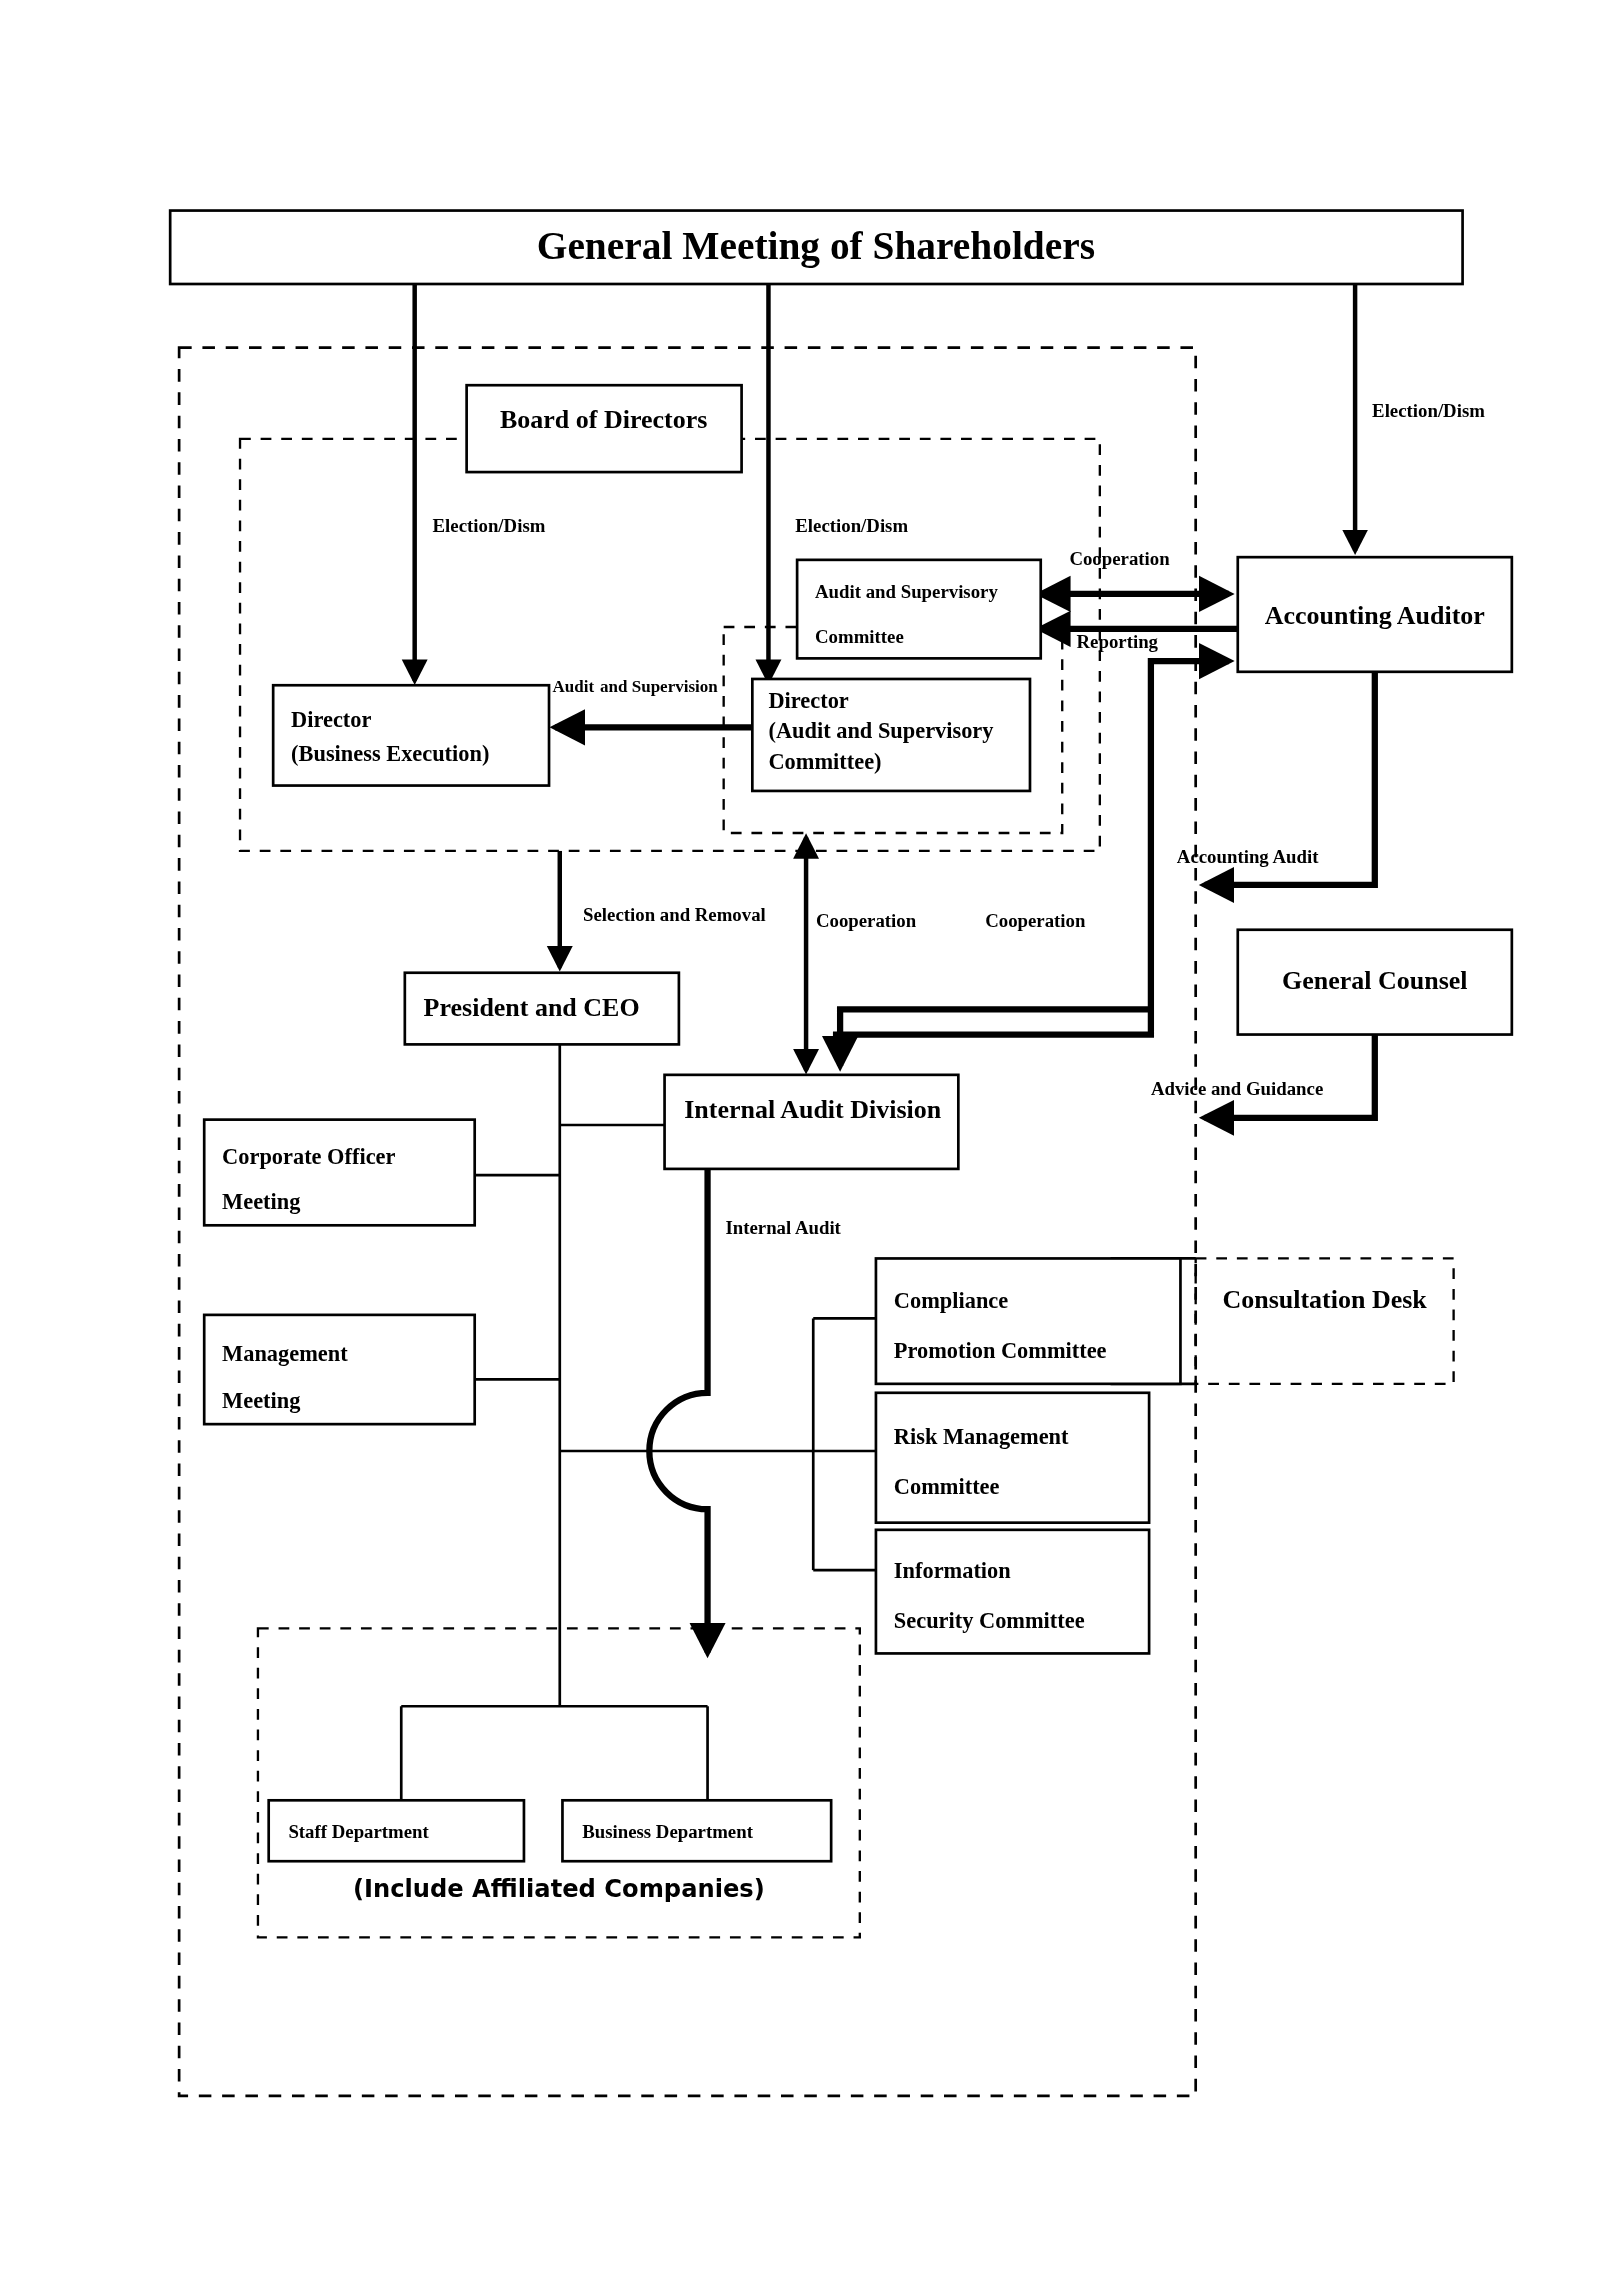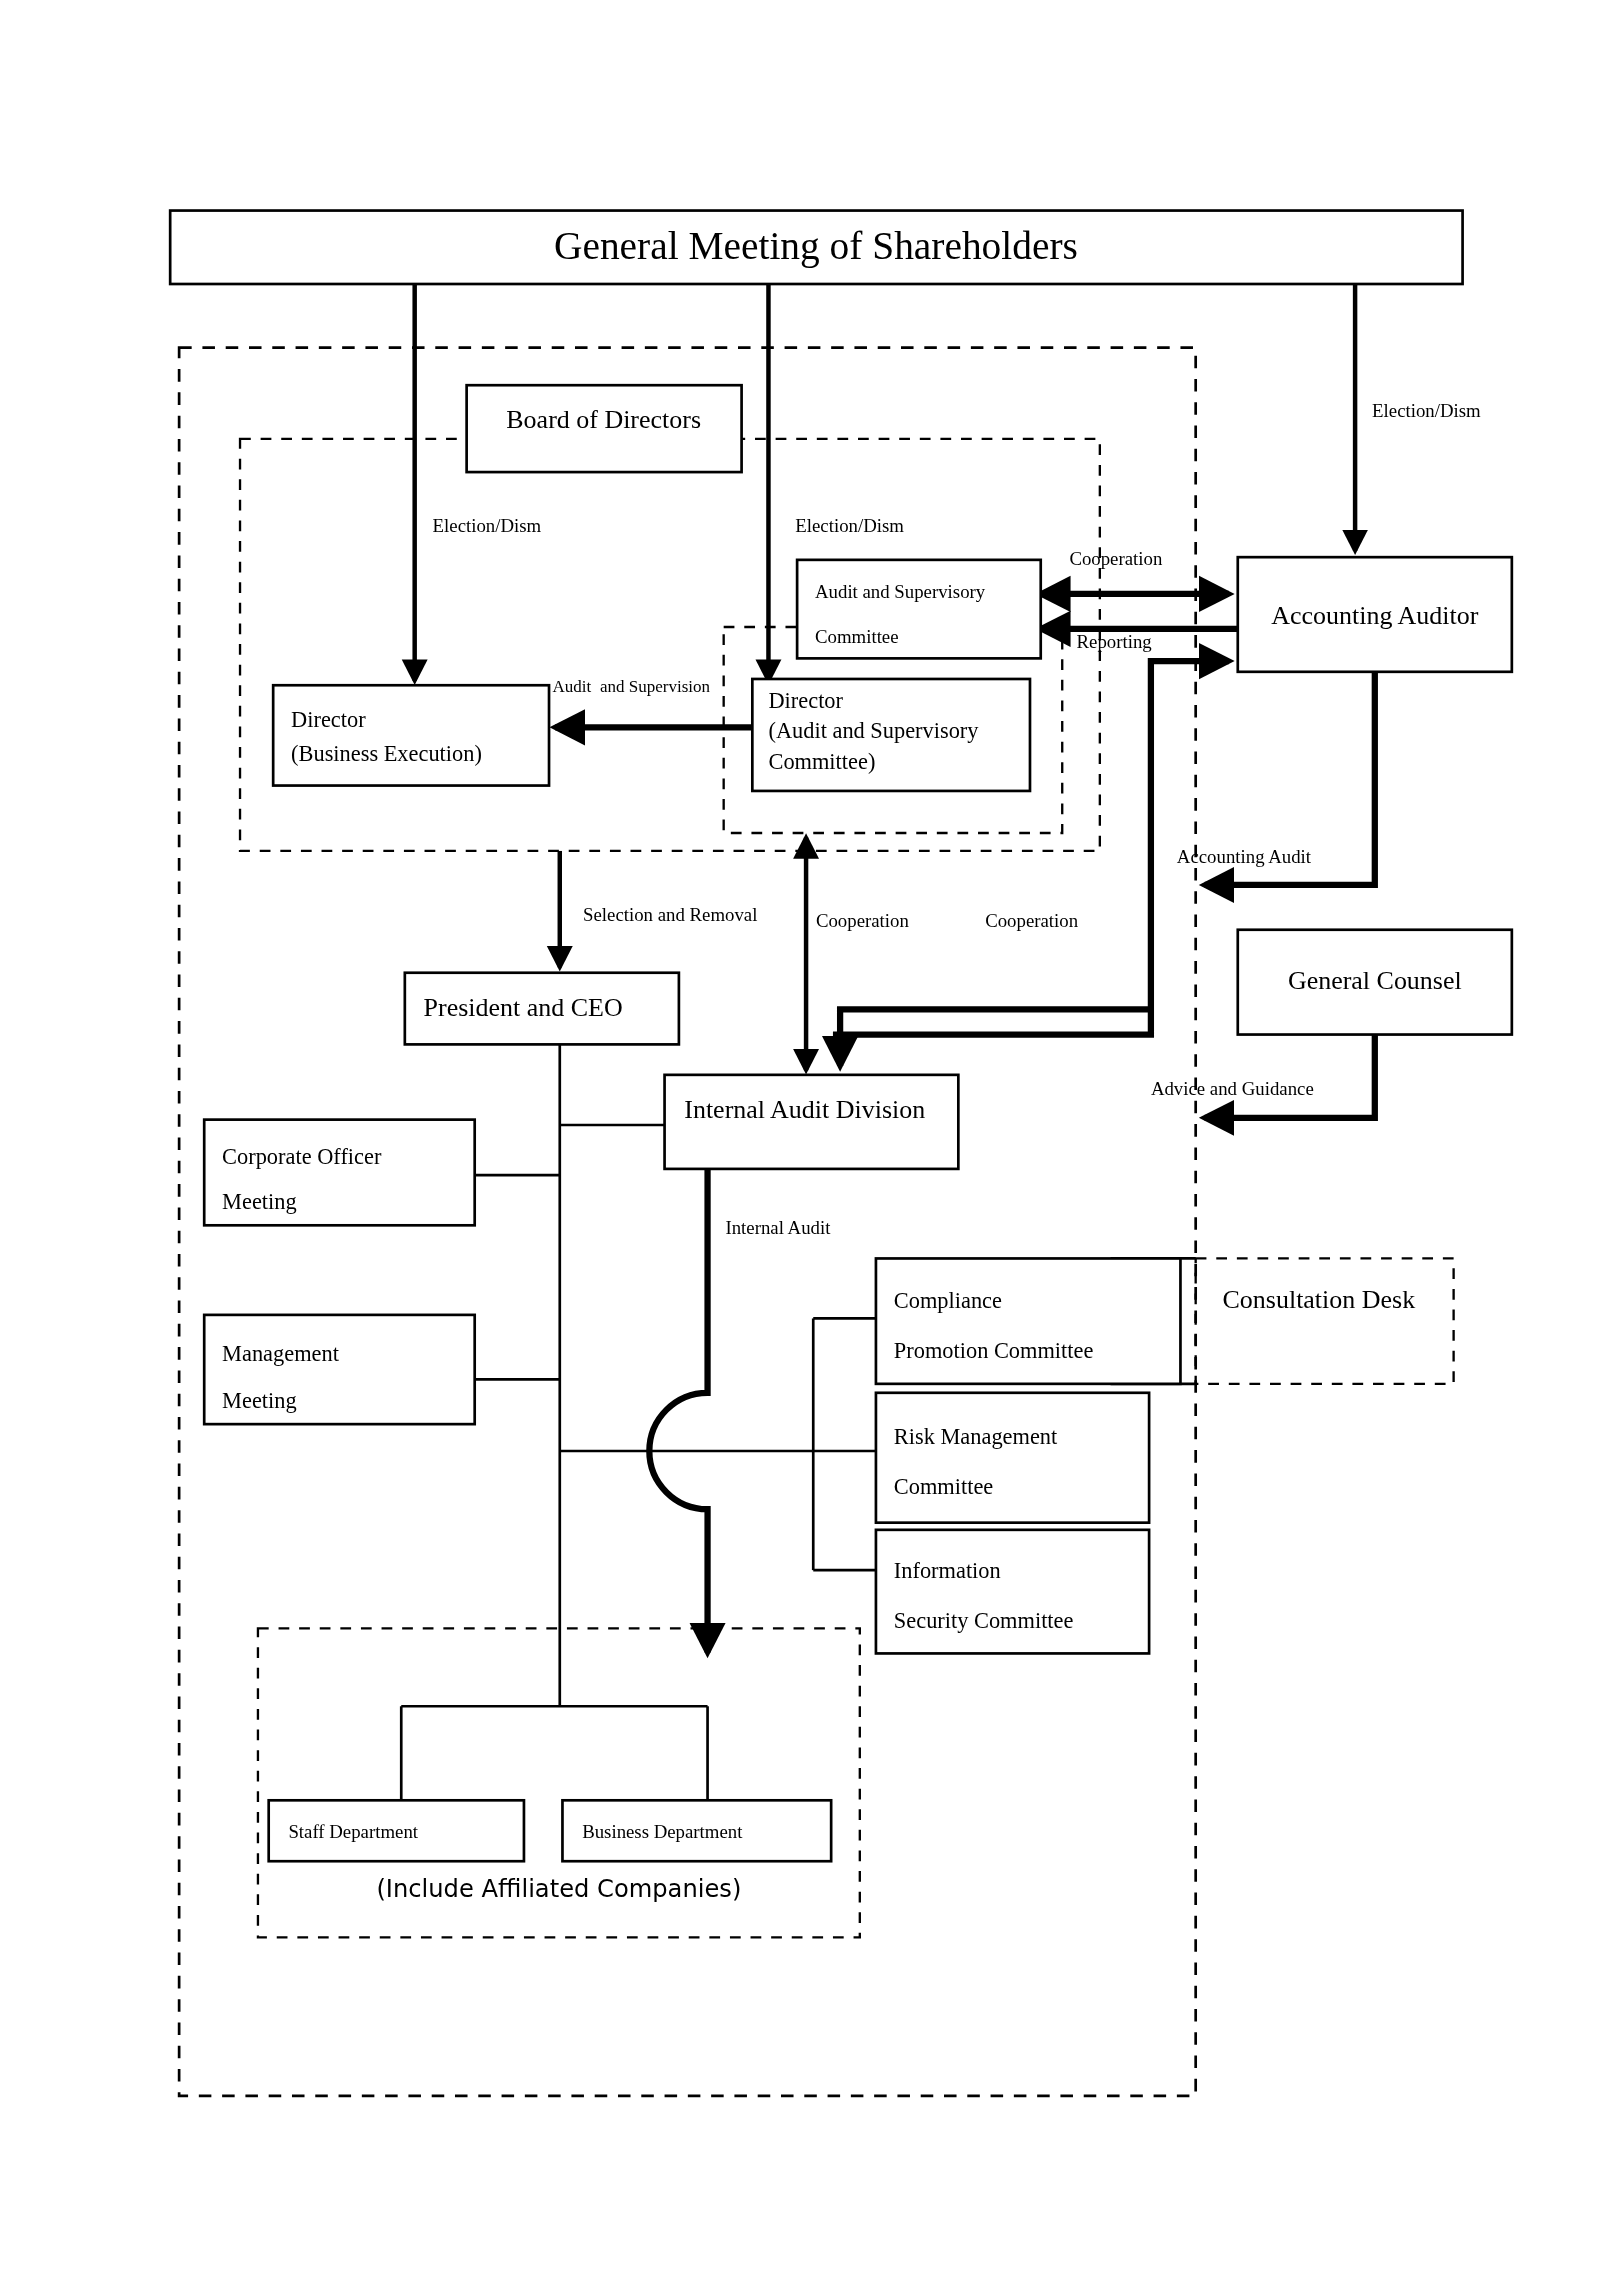--- a/index.html
+++ b/index.html
@@ -11,20 +11,21 @@
     width: 1622px;
     height: 2293px;
     font-family: "Liberation Serif", "DejaVu Serif", serif;
     color: #000000;
     overflow: hidden;
   }
   #chart-root {
     position: relative;
     width: 1622px;
     height: 2293px;
+    font-weight: bold;
   }
   svg#diagram {
     position: absolute;
     top: 0;
     left: 0;
     width: 1622px;
     height: 2293px;
   }
   .box-rect {
     fill: #ffffff;

